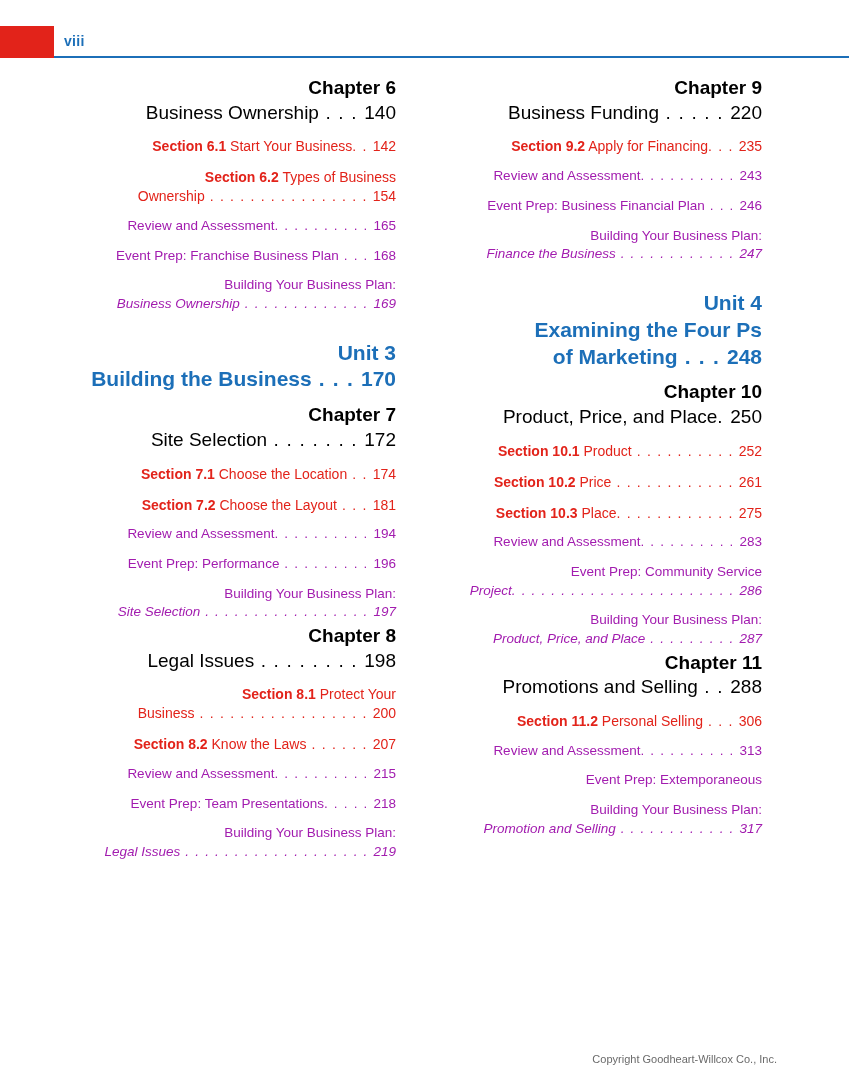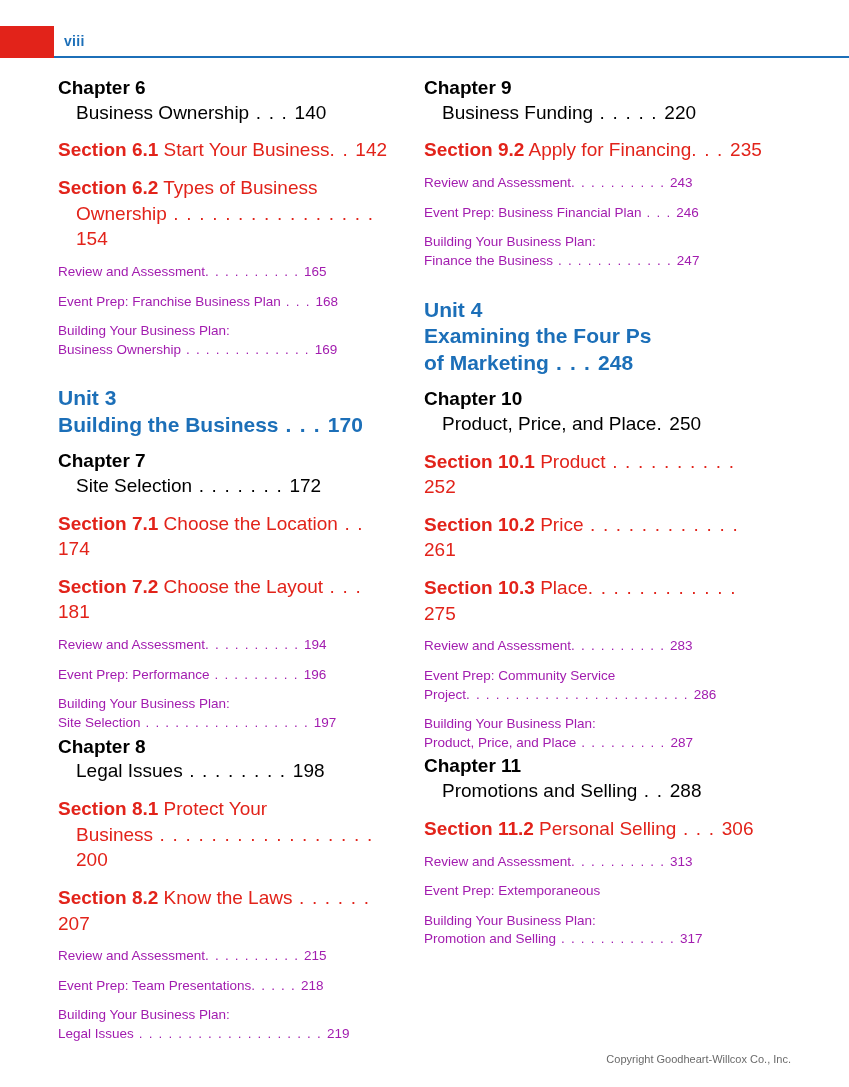--- a/index.html
+++ b/index.html
@@ -53,20 +53,21 @@
   
   .columns {
     position: absolute;
     top: 74px;
     left: 0;
     width: 848px;
     display: flex;
     gap: 28px;
     padding: 0 58px;
     box-sizing: border-box;
+    text-align: right;
   }
   .col {
     width: 338px;
     flex: 0 0 338px;
   }
 
   
   .unit {
     margin-top: 26px;
     margin-bottom: 10px;
@@ -90,48 +91,48 @@
     font-weight: bold;
   }
   .chapter .chap-title {
     display: block;
     padding-left: 18px;
     font-weight: normal;
   }
 
   .section {
     margin-top: 12px;
-    font-size: 19px;
+    font-size: 14px;
     color: #e2231a;
     line-height: 1.35;
   }
   .section .sec-label { font-weight: bold; }
   .section .sec-cont {
     display: block;
     padding-left: 18px;
   }
 
   .sub {
     margin-top: 11px;
     font-size: 13.5px;
     color: #a21caf;
     line-height: 1.38;
   }
-  .sub .sub-line2 { display: block; }
+  .sub .sub-line2 { display: block; font-style: italic; }
 
   .dots {
     letter-spacing: 1.2px;
   }
 
   .pg { white-space: nowrap; }
 
   
   .footer {
     position: absolute;
-    right: 58px;
+    right: 72px;
     bottom: 22px;
     font-size: 11px;
     color: #6a6a6a;
   }
 </style>
 </head>
 <body>
 
 <div class="page-header">
   <div class="header-bar-red"></div>

